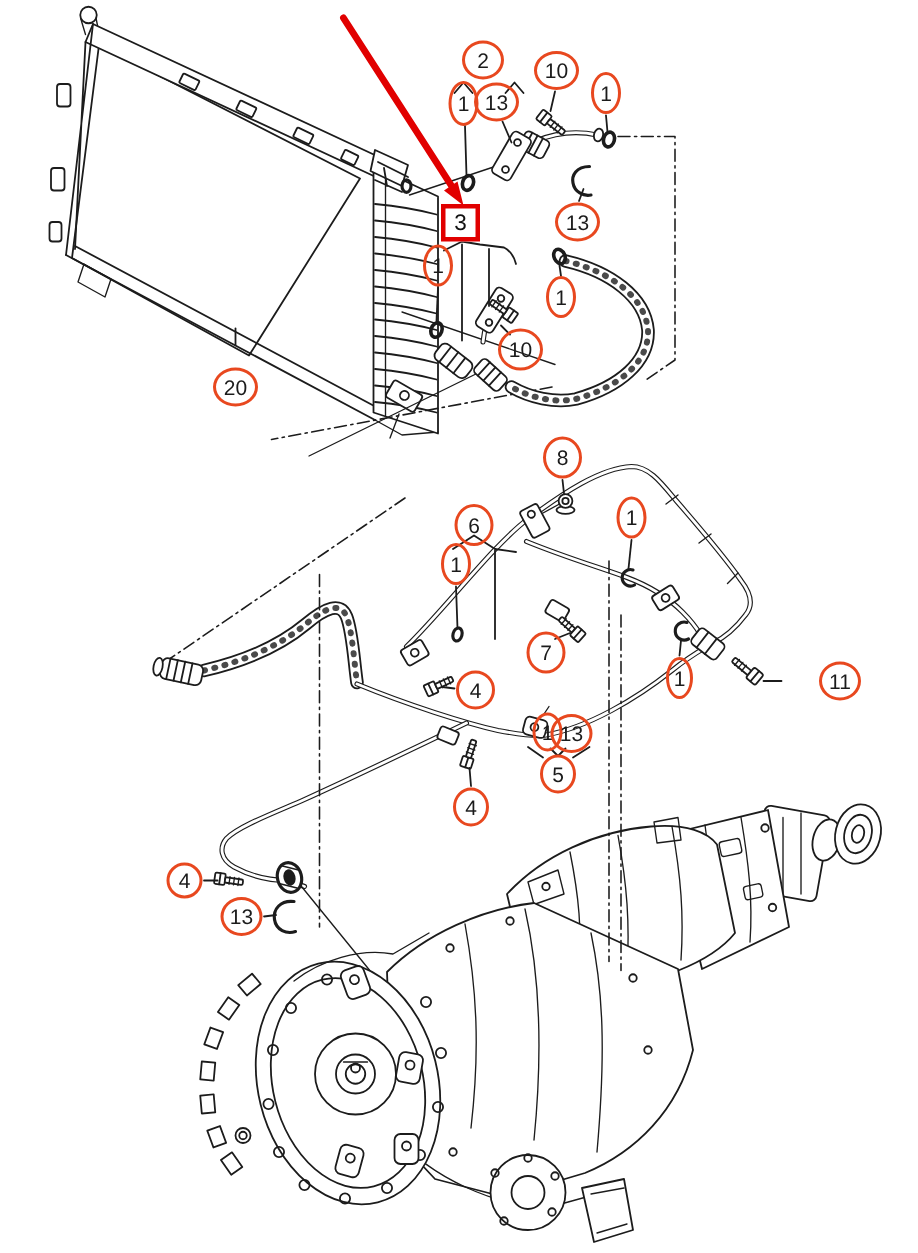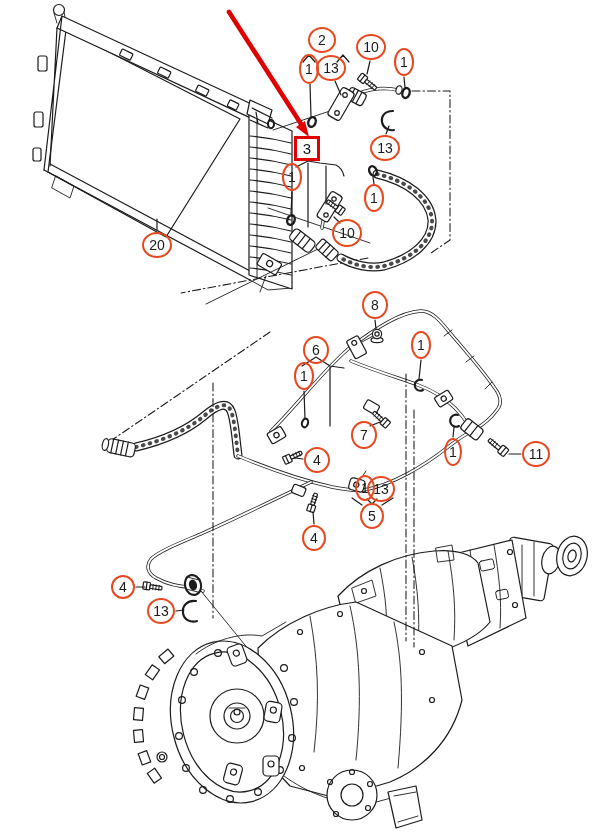--- a/index.html
+++ b/index.html
@@ -423,29 +423,29 @@
 
   <div class="callout" style="left:308px;top:27px;width:28px;height:26px">2</div>
   <div class="callout" style="left:299px;top:54px;width:20px;height:30px">1</div>
   <div class="callout" style="left:316px;top:55px;width:30px;height:26px">13</div>
   <div class="callout" style="left:356px;top:34px;width:30px;height:26px">10</div>
   <div class="callout" style="left:394px;top:48px;width:20px;height:28px">1</div>
   <div class="callout" style="left:370px;top:135px;width:30px;height:26px">13</div>
   <div class="callout" style="left:282px;top:163px;width:20px;height:28px">1</div>
   <div class="callout" style="left:364px;top:184px;width:20px;height:28px">1</div>
   <div class="callout" style="left:332px;top:219px;width:30px;height:28px">10</div>
-  <div class="callout" style="left:142px;top:232px;width:30px;height:26px">20</div>
+  <div class="callout" style="left:142px;top:245px;width:30px;height:26px">20</div>
   <div class="callout" style="left:362px;top:291px;width:26px;height:28px">8</div>
   <div class="callout" style="left:303px;top:336px;width:26px;height:28px">6</div>
   <div class="callout" style="left:294px;top:362px;width:20px;height:28px">1</div>
   <div class="callout" style="left:411px;top:331px;width:20px;height:28px">1</div>
   <div class="callout" style="left:351px;top:421px;width:26px;height:28px">7</div>
   <div class="callout" style="left:304px;top:447px;width:26px;height:26px">4</div>
   <div class="callout" style="left:444px;top:438px;width:18px;height:28px">1</div>
-  <div class="callout" style="left:522px;top:441px;width:28px;height:26px">11</div>
+  <div class="callout" style="left:546px;top:441px;width:28px;height:26px">11</div>
   <div class="callout" style="left:355px;top:475px;width:20px;height:26px">1</div>
   <div class="callout" style="left:367px;top:476px;width:28px;height:26px">13</div>
   <div class="callout" style="left:360px;top:503px;width:24px;height:26px">5</div>
   <div class="callout" style="left:302px;top:525px;width:24px;height:26px">4</div>
   <div class="callout" style="left:111px;top:575px;width:24px;height:24px">4</div>
   <div class="callout" style="left:147px;top:598px;width:28px;height:26px">13</div>
 
   <div class="hibox" style="left:294px;top:136px;width:26px;height:25px">3</div>
 </div>
 

